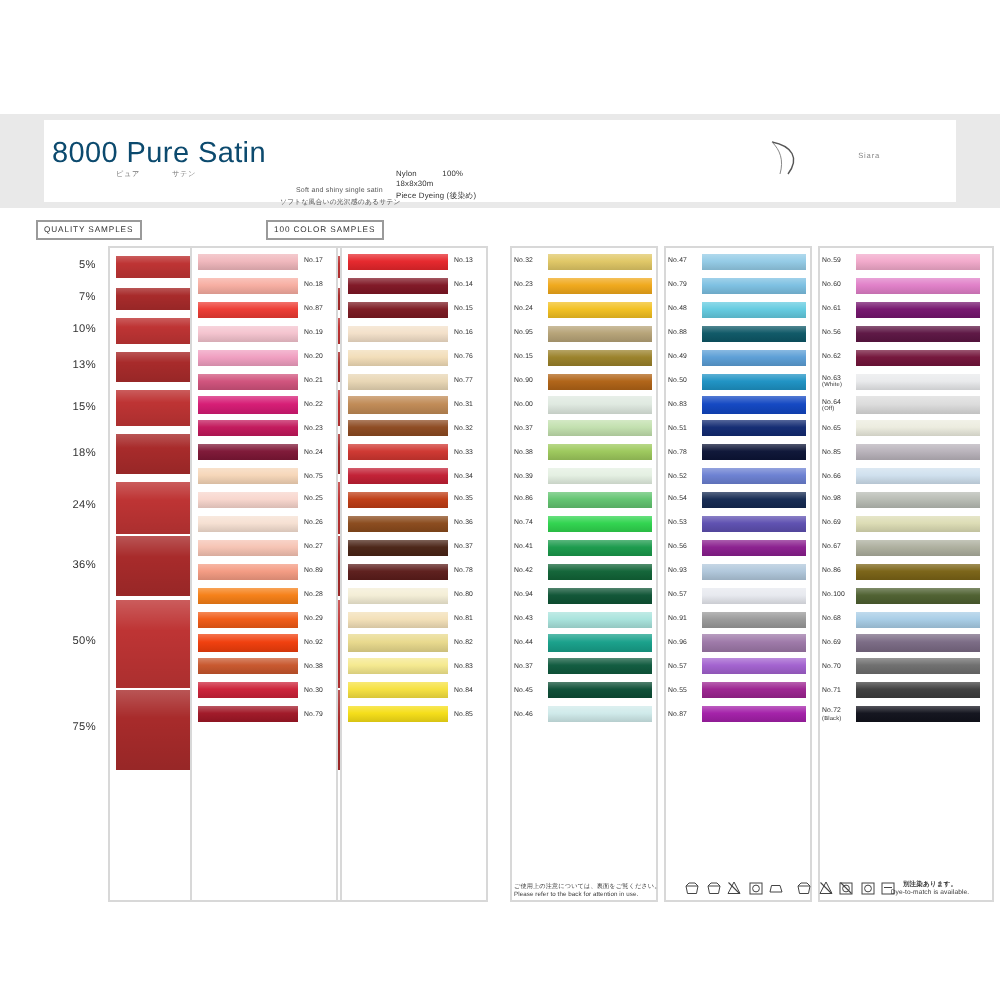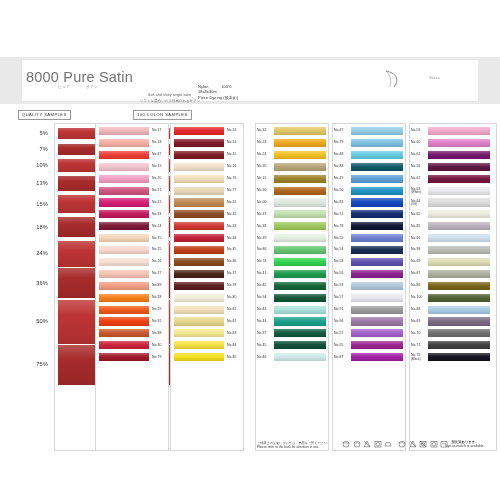--- a/index.html
+++ b/index.html
@@ -15,21 +15,21 @@
   #header{
     position:absolute;left:0;top:57px;width:500px;height:47px;
     background:#e9e9e9;
   }
   #header-inner{
     position:absolute;left:22px;top:60px;width:456px;height:41px;
     background:#ffffff;
   }
   #title{
     position:absolute;left:26px;top:69px;
-    font-size:14.5px;color:#737373;letter-spacing:.2px;font-weight:400;
+    font-size:14.5px;color:#0c4a6e;letter-spacing:.2px;font-weight:400;
     white-space:nowrap;
   }
   #title-kana{
     position:absolute;left:58px;top:85px;
     font-size:3.6px;color:#777;letter-spacing:.3px;white-space:nowrap;
   }
   #title-kana2{
     position:absolute;left:86px;top:85px;
     font-size:3.6px;color:#777;letter-spacing:.3px;white-space:nowrap;
   }

